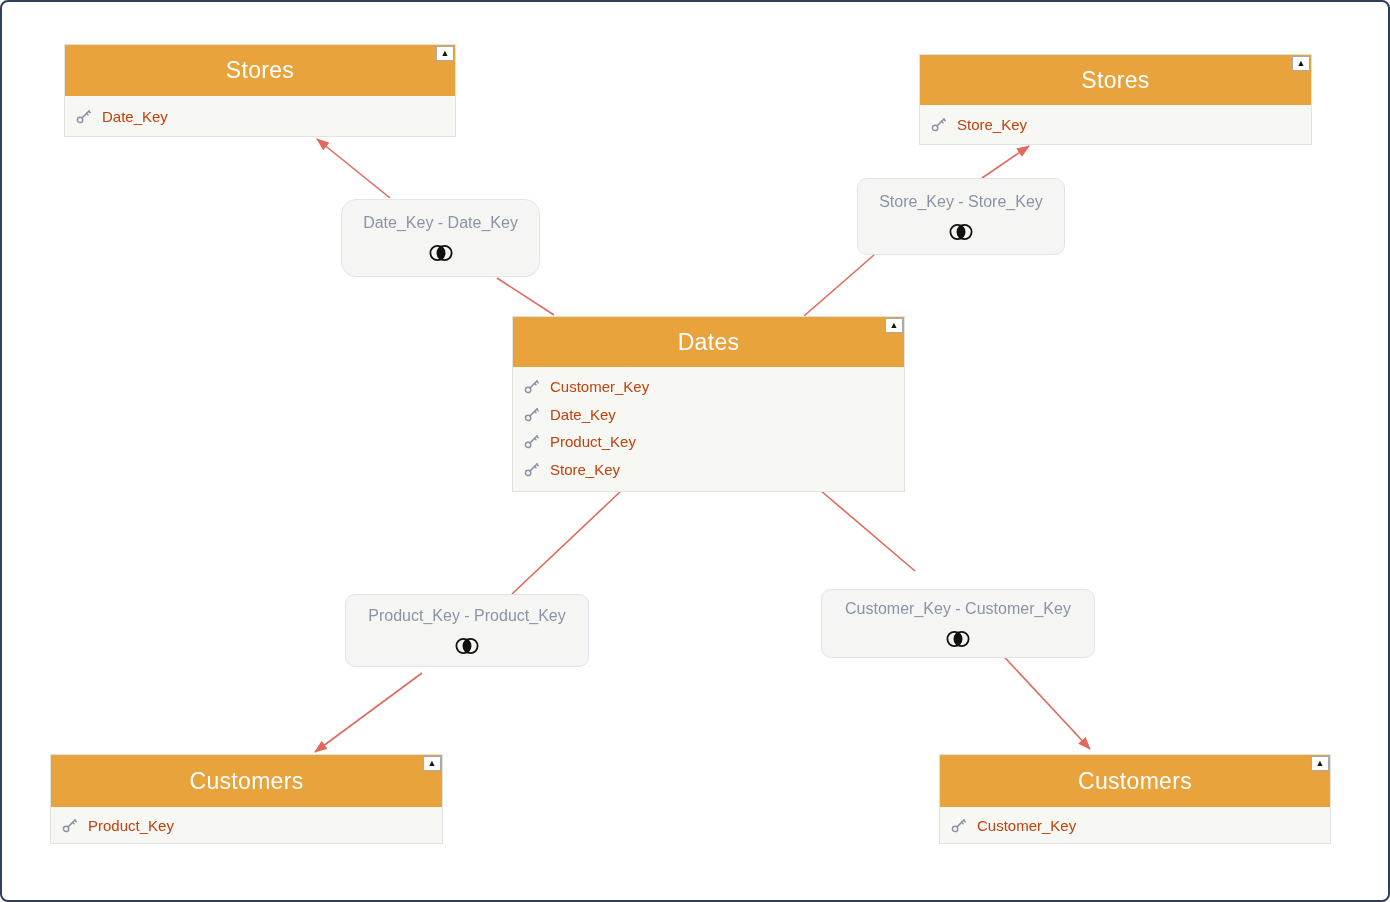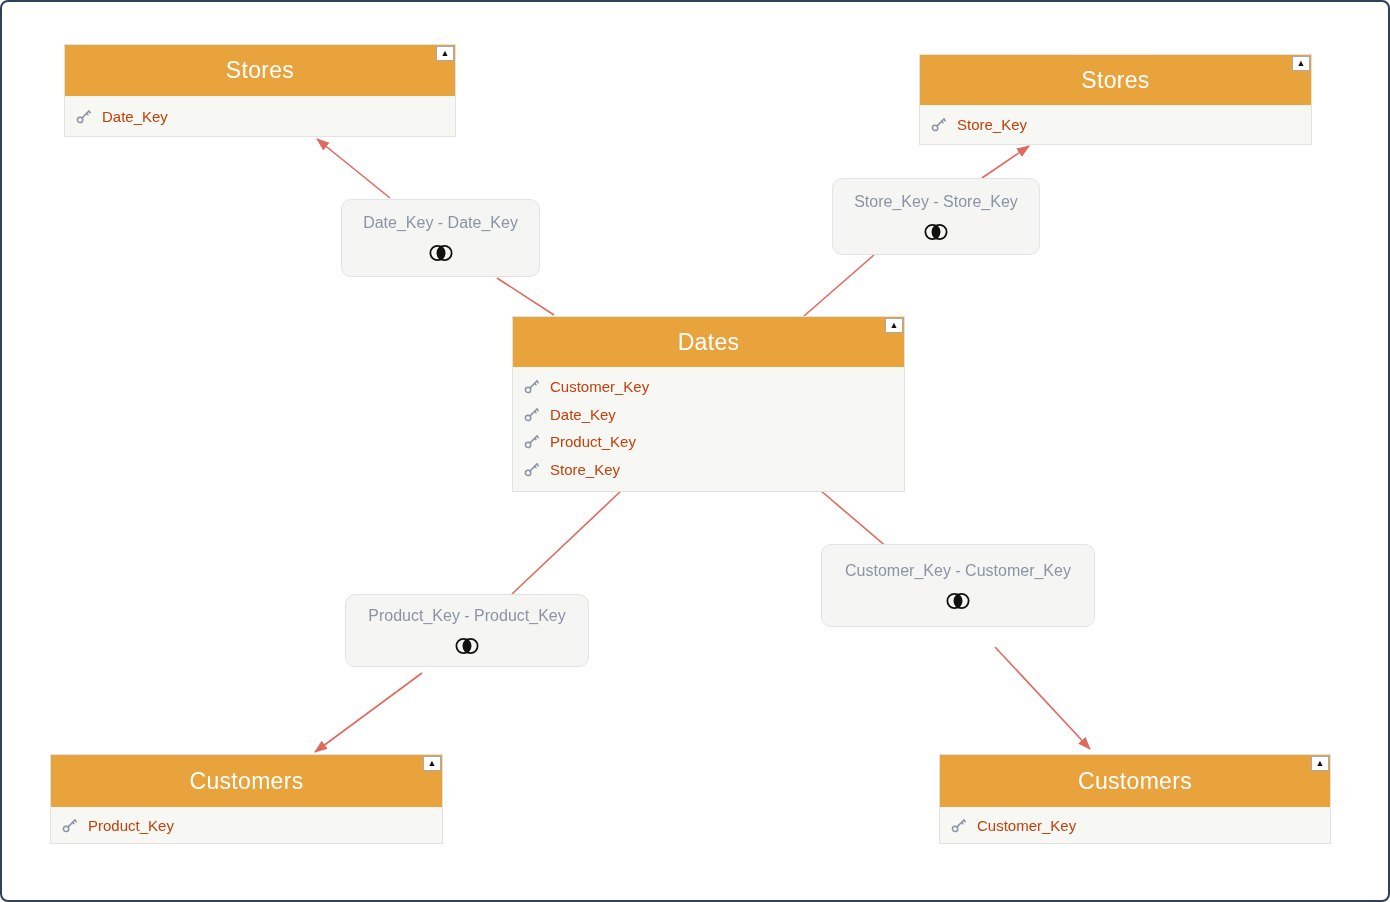--- a/index.html
+++ b/index.html
@@ -91,24 +91,24 @@
     align-items: center;
     justify-content: center;
     gap: 12px;
     cursor: pointer;
   }
   .rel-label {
     font-size: 16px;
     color: #8a94a5;
     white-space: nowrap;
   }
-  #rel-date     { left: 339px; top: 197px; width: 199px; height: 78px; }
-  #rel-store    { left: 830px; top: 176px; width: 208px; height: 77px; }
+  #rel-date     { left: 339px; top: 197px; width: 199px; height: 78px; border-radius: 15px; }
+  #rel-store    { left: 855px; top: 176px; width: 208px; height: 77px; }
   #rel-product  { left: 343px; top: 592px; width: 244px; height: 73px; }
-  #rel-customer { left: 819px; top: 542px; width: 274px; height: 83px; }
+  #rel-customer { left: 819px; top: 587px; width: 274px; height: 69px; }
 
   
   #arrows {
     position: absolute;
     left: 0; top: 0;
     width: 1390px;
     height: 902px;
     pointer-events: none;
   }
 </style>

